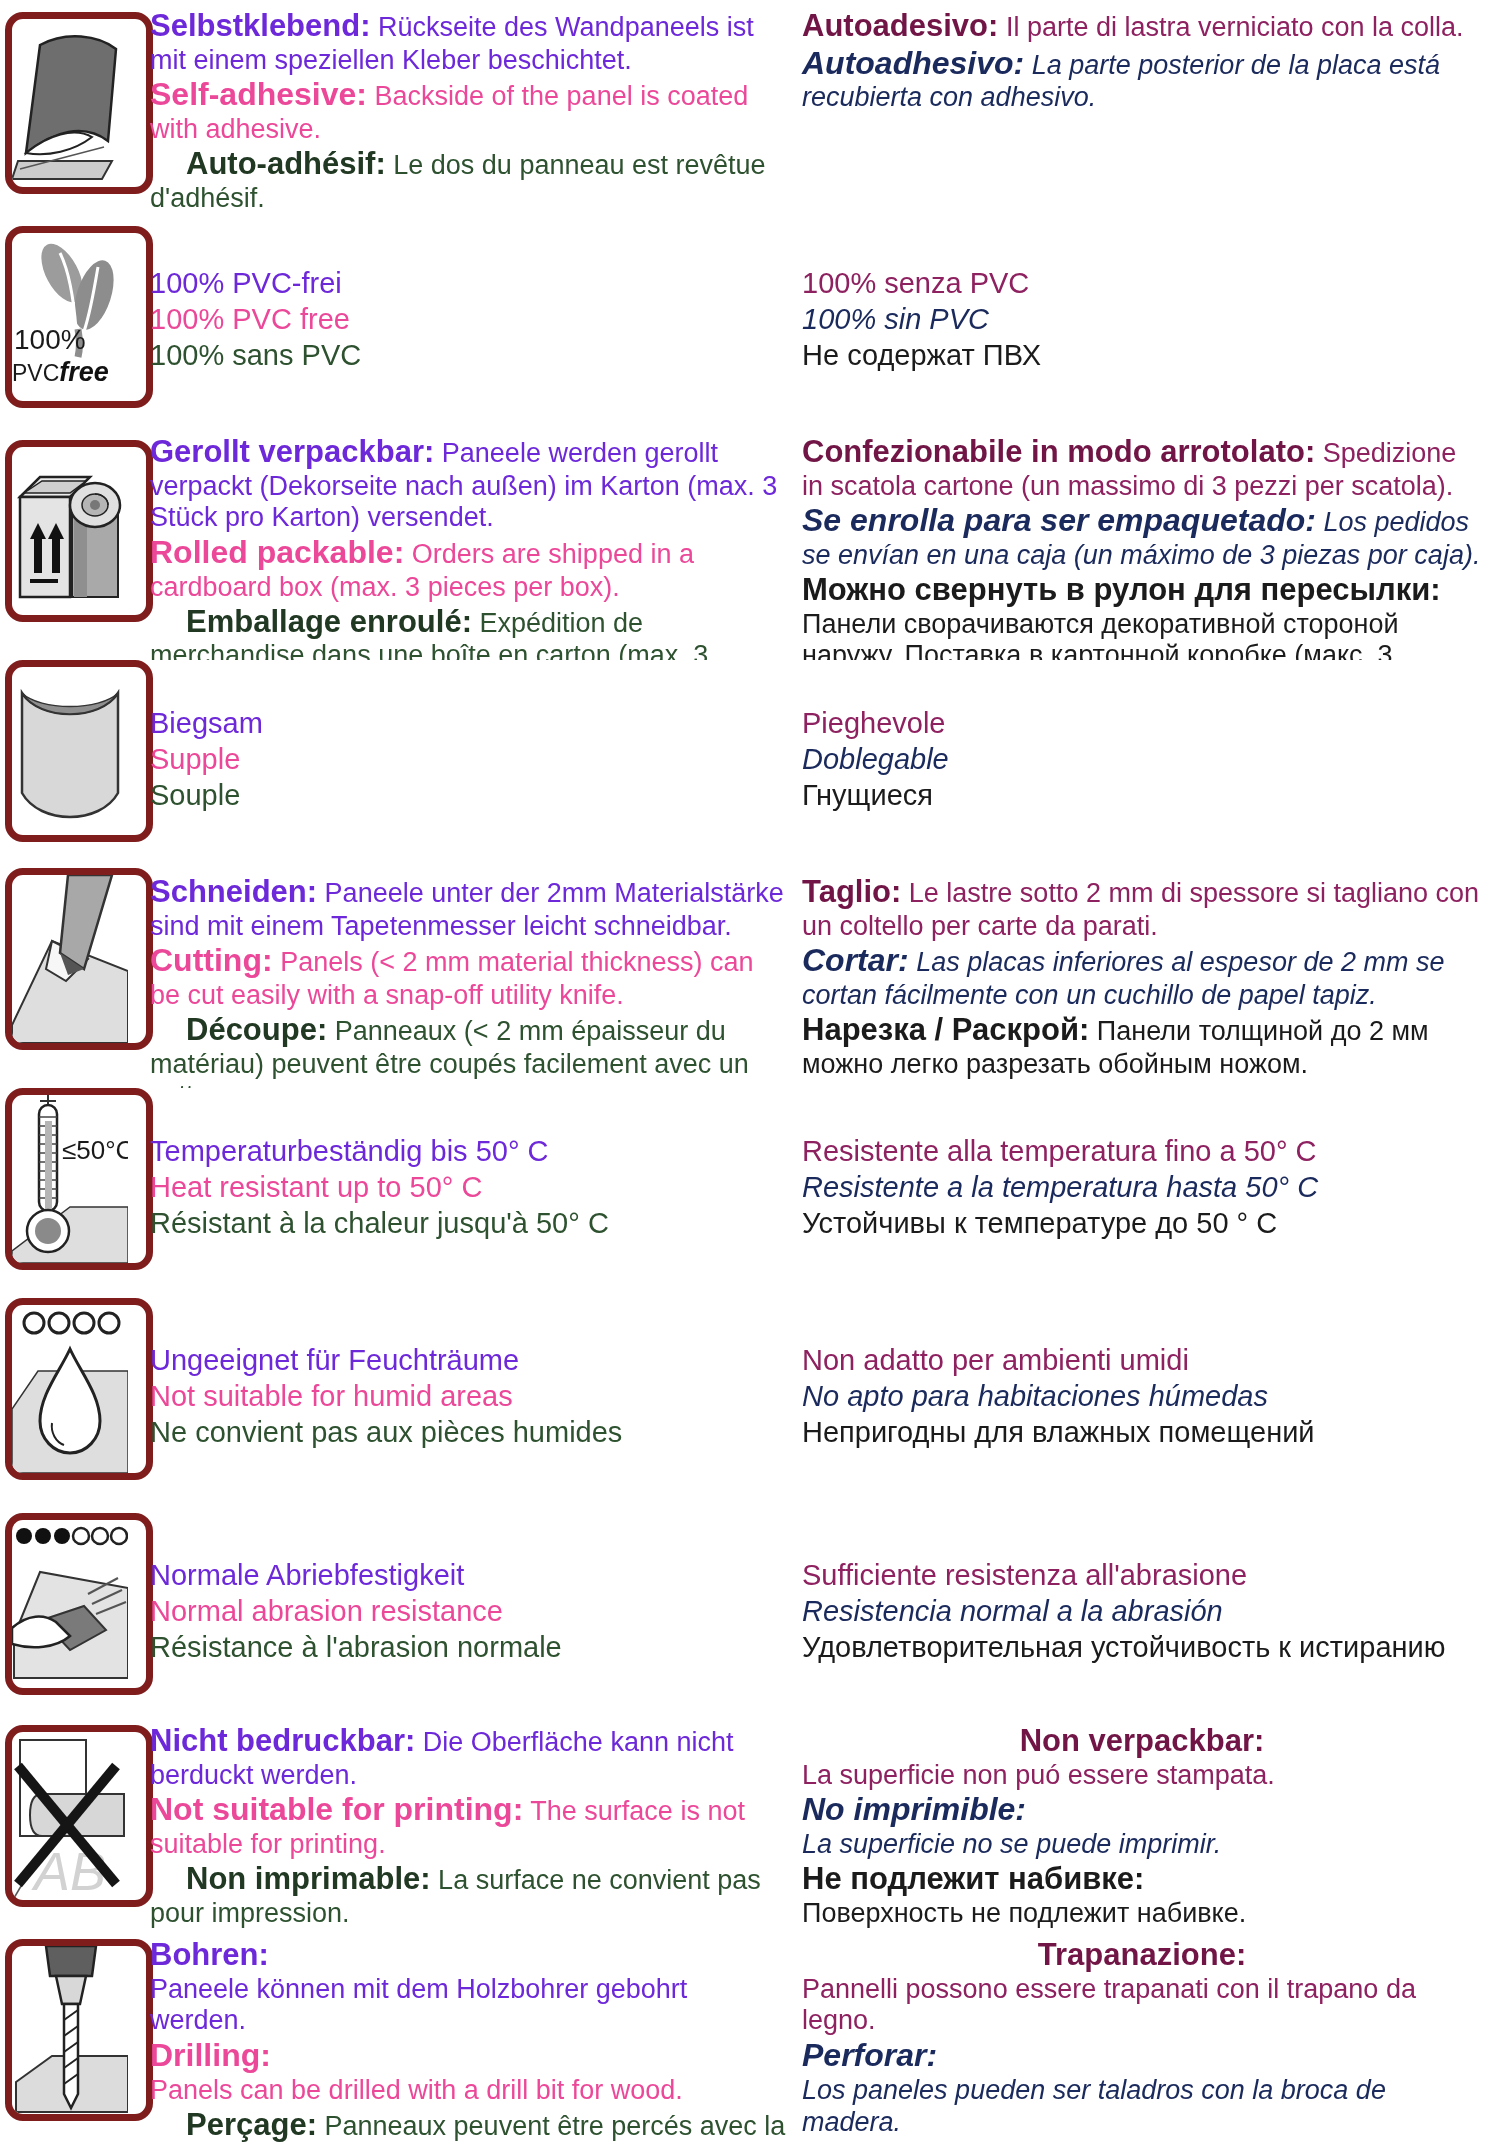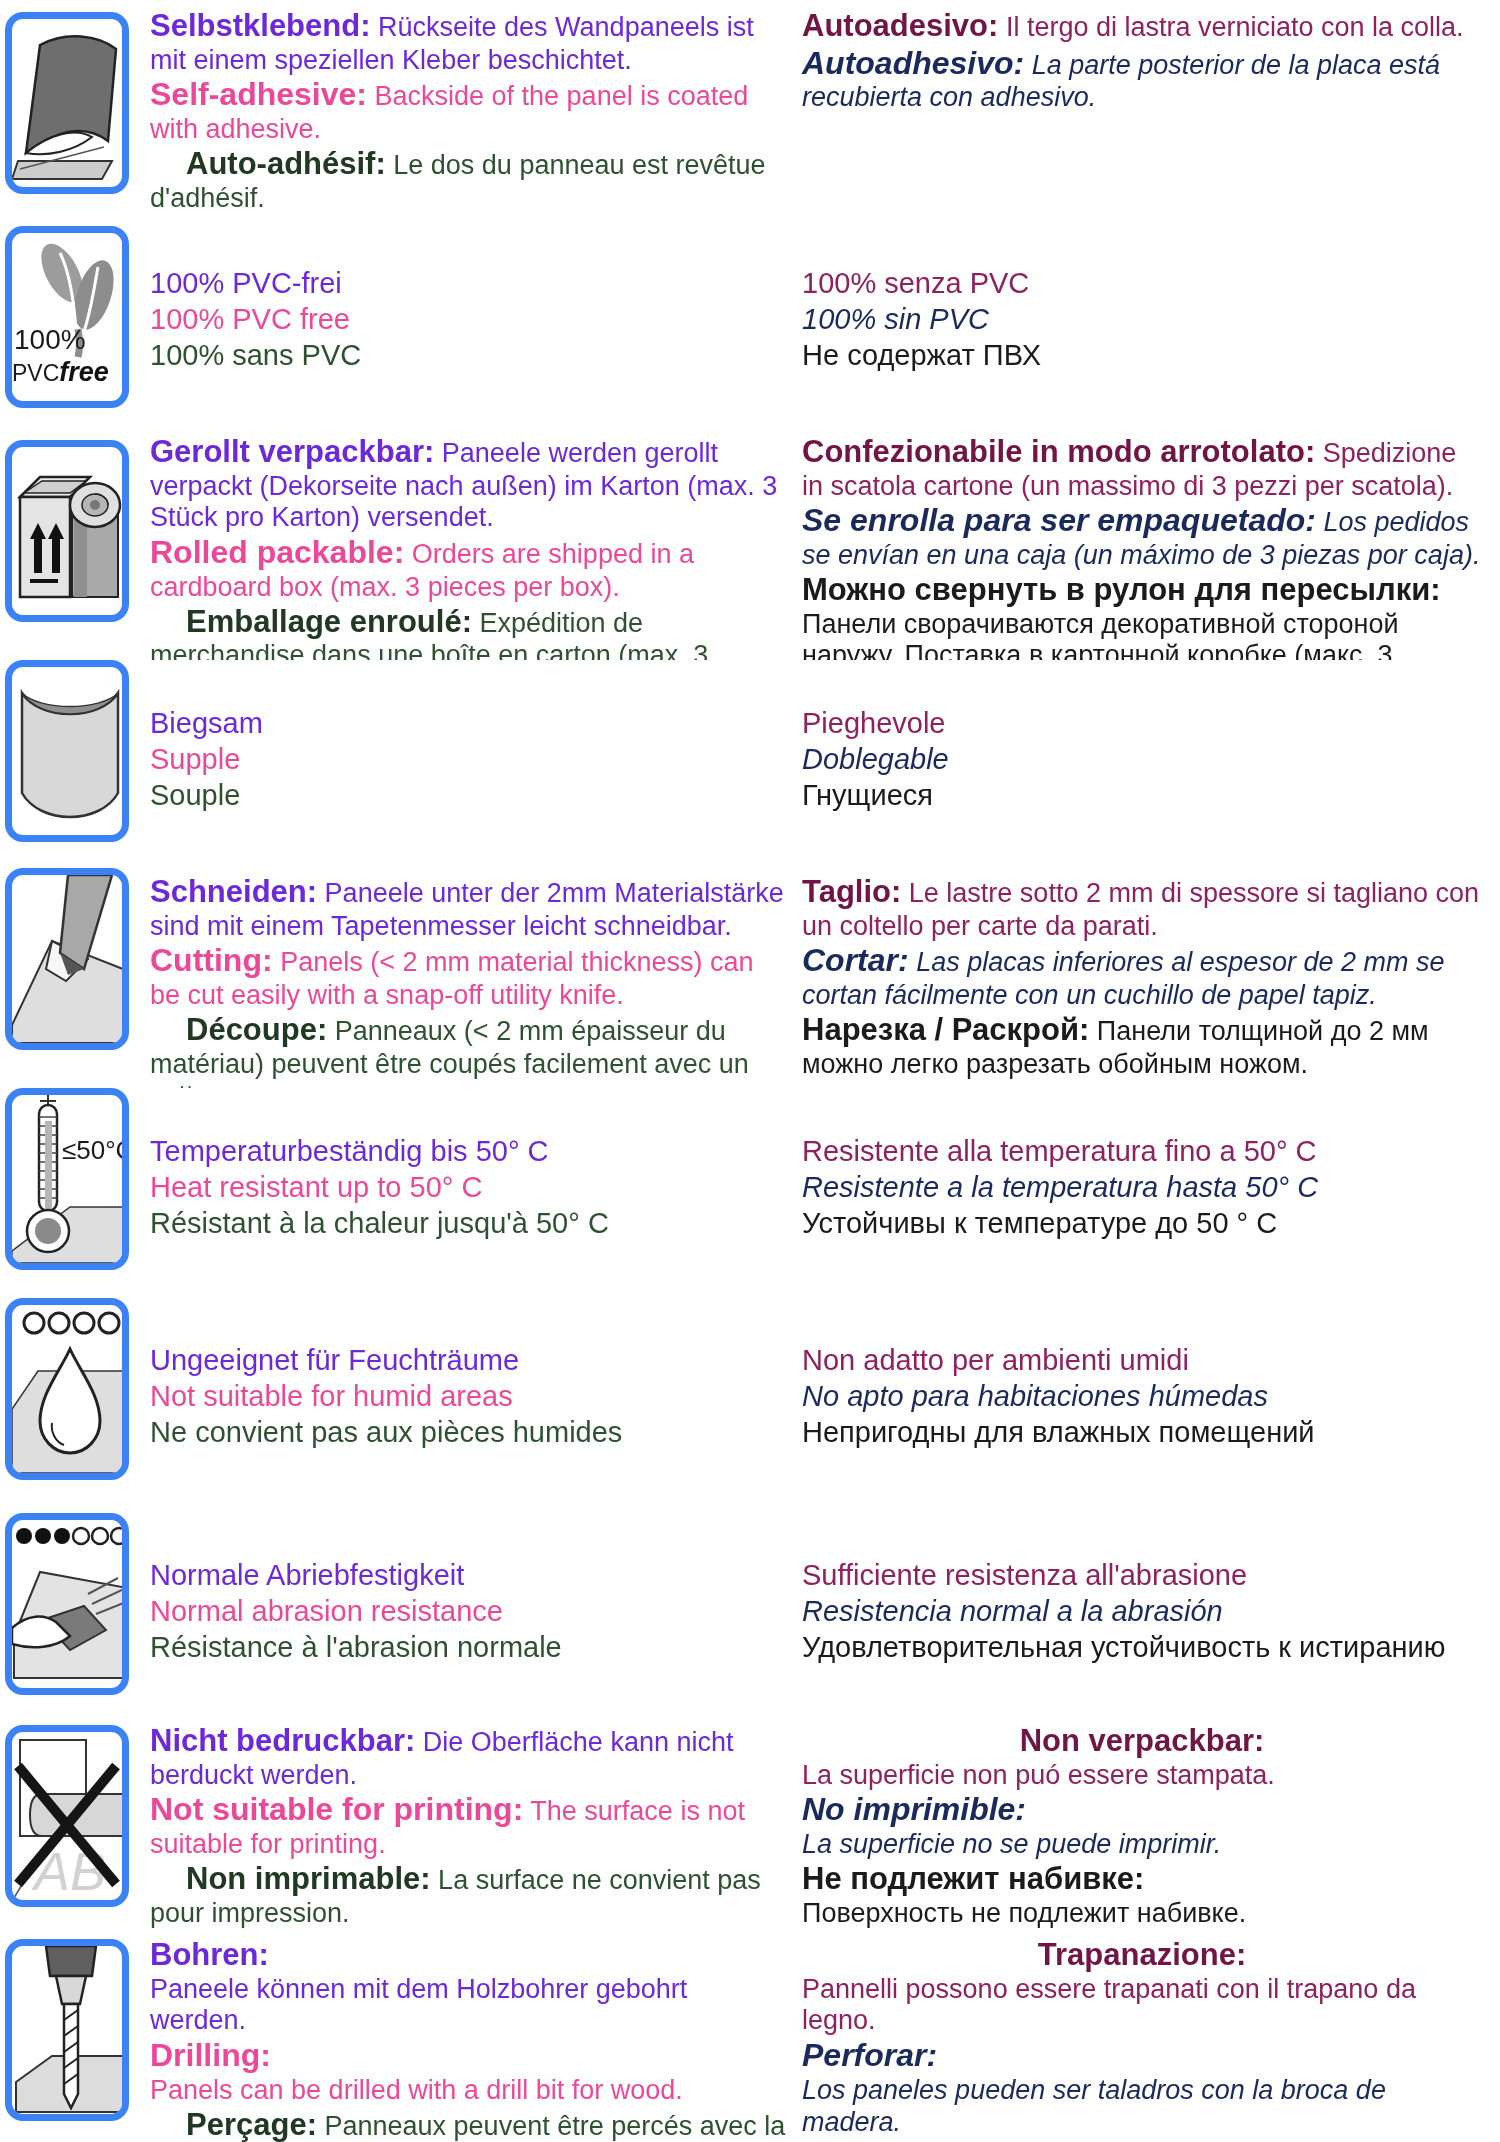--- a/index.html
+++ b/index.html
@@ -7,22 +7,22 @@
     width:1500px;height:2142px;overflow:hidden;
     font-family:"Liberation Sans","DejaVu Sans",sans-serif;
     color:#1b1b1b;
   }
   #info-table{width:1500px;}
   .row{display:grid;grid-template-columns:150px 640px 1fr;box-sizing:border-box;overflow:hidden;}
   .cell{box-sizing:border-box;}
   .icon-cell{padding-left:5px;}
   .col-right{padding-left:12px;padding-right:18px;}
   .icon-frame{
-    box-sizing:border-box;width:124px;height:182px;
-    border:7px solid #3b82f6;border-radius:18px;background:#fff;overflow:hidden;
+    box-sizing:border-box;width:148px;height:182px;
+    border:7px solid #7f1d1d;border-radius:18px;background:#fff;overflow:hidden;
   }
   .icon-frame svg{display:block;}
   .para{margin:0;font-size:27px;line-height:1.18;}
   .plain{font-size:29px;line-height:1.24;}
   .label{font-weight:bold;font-size:31px;}
   .block{display:block;}
   .de{color:#6d28d9;}
   .en{color:#ec4899;}
   .en .label{font-size:32px;}
   .fr{color:#2e5230;}
@@ -65,21 +65,21 @@
       <line x1="8" y1="150" x2="92" y2="128" stroke="#555" stroke-width="1.5"></line>
     </svg>
   </div>
 </div>
     <div class="cell text-col col-left">
         <p class="para de"><span class="label">Selbstklebend:</span> <span class="txt">Rückseite des Wandpaneels ist mit einem speziellen Kleber beschichtet.</span></p>
         <p class="para en"><span class="label">Self-adhesive:</span> <span class="txt">Backside of the panel is coated with adhesive.</span></p>
         <p class="para fr"><span class="label">Auto-adhésif:</span> <span class="txt">Le dos du panneau est revêtue d'adhésif.</span></p>
       </div>
     <div class="cell text-col col-right">
-        <p class="para it"><span class="label">Autoadesivo:</span> <span class="txt">Il tergo di lastra verniciato con la colla.</span></p>
+        <p class="para it"><span class="label">Autoadesivo:</span> <span class="txt">Il parte di lastra verniciato con la colla.</span></p>
         <p class="para es"><span class="label">Autoadhesivo:</span> <span class="txt">La parte posterior de la placa está recubierta con adhesivo.</span></p>
       </div>
   </div>
 
   <div class="row r2">
     <div class="cell icon-cell">
   <div class="icon-frame">
     <svg width="116" height="168" viewBox="0 0 116 168">
       <g>
         <ellipse cx="50" cy="40" rx="16" ry="32" transform="rotate(-28 50 40)" fill="#9c9c9c"></ellipse>

